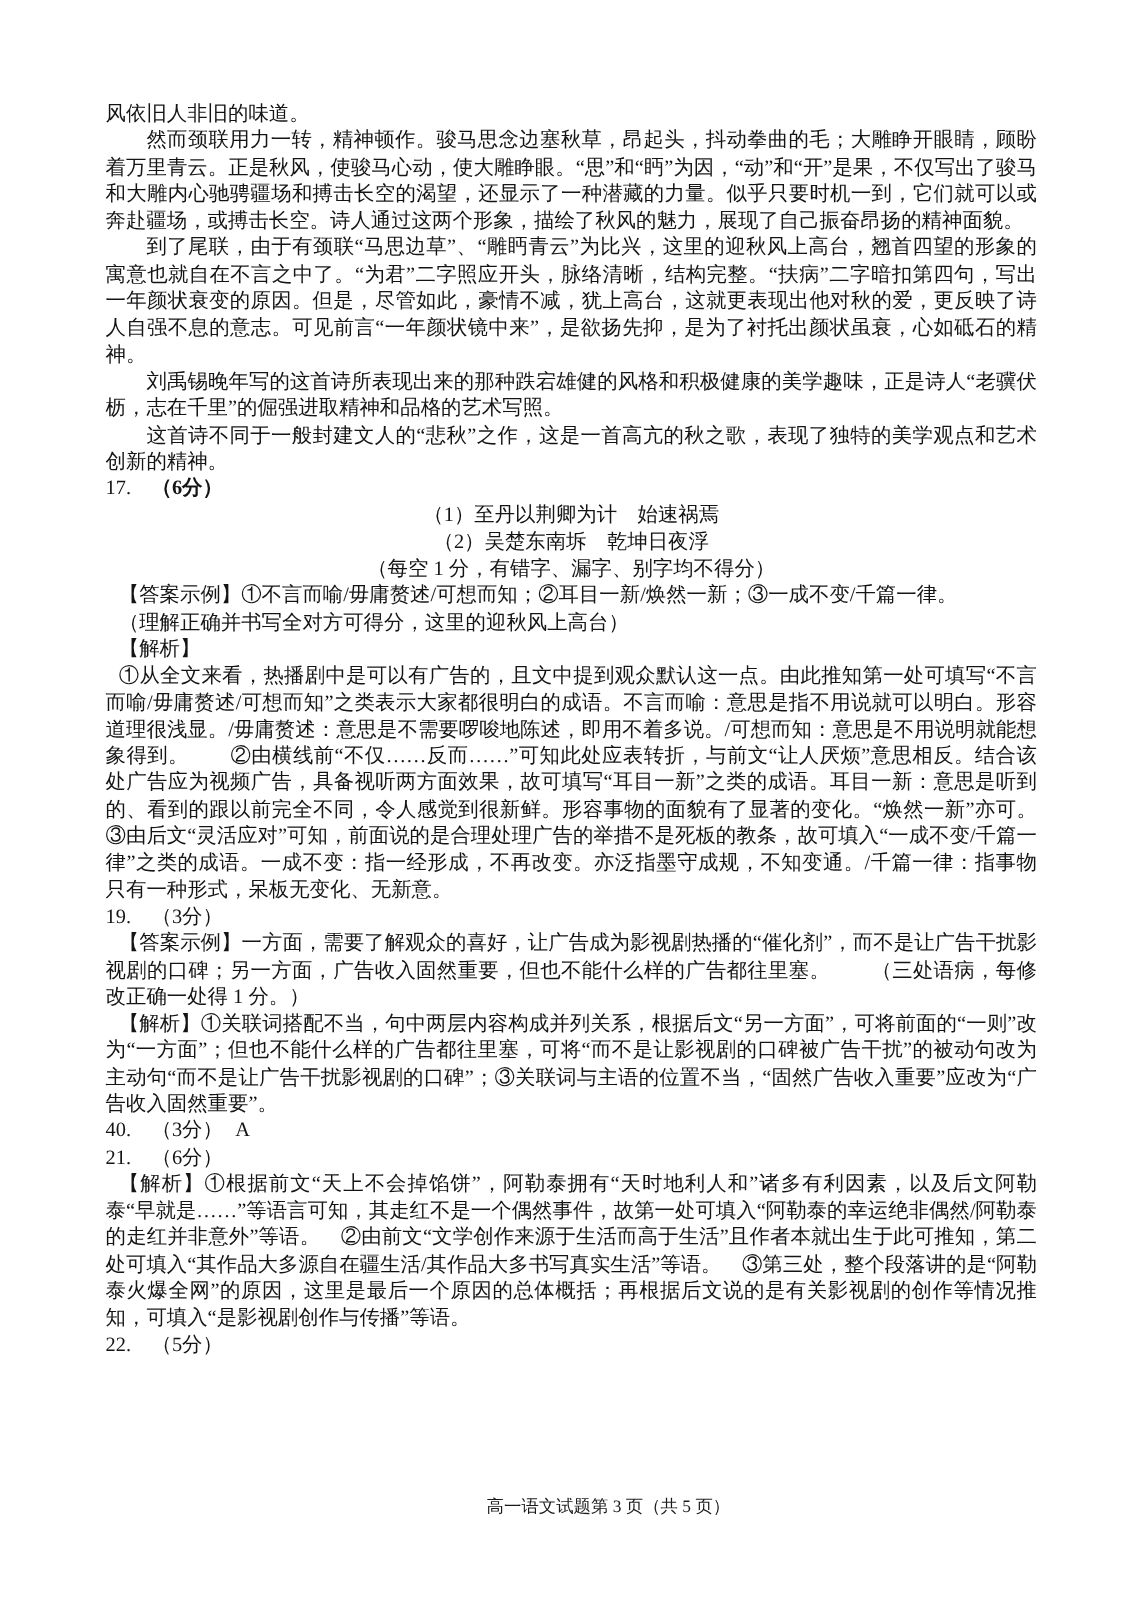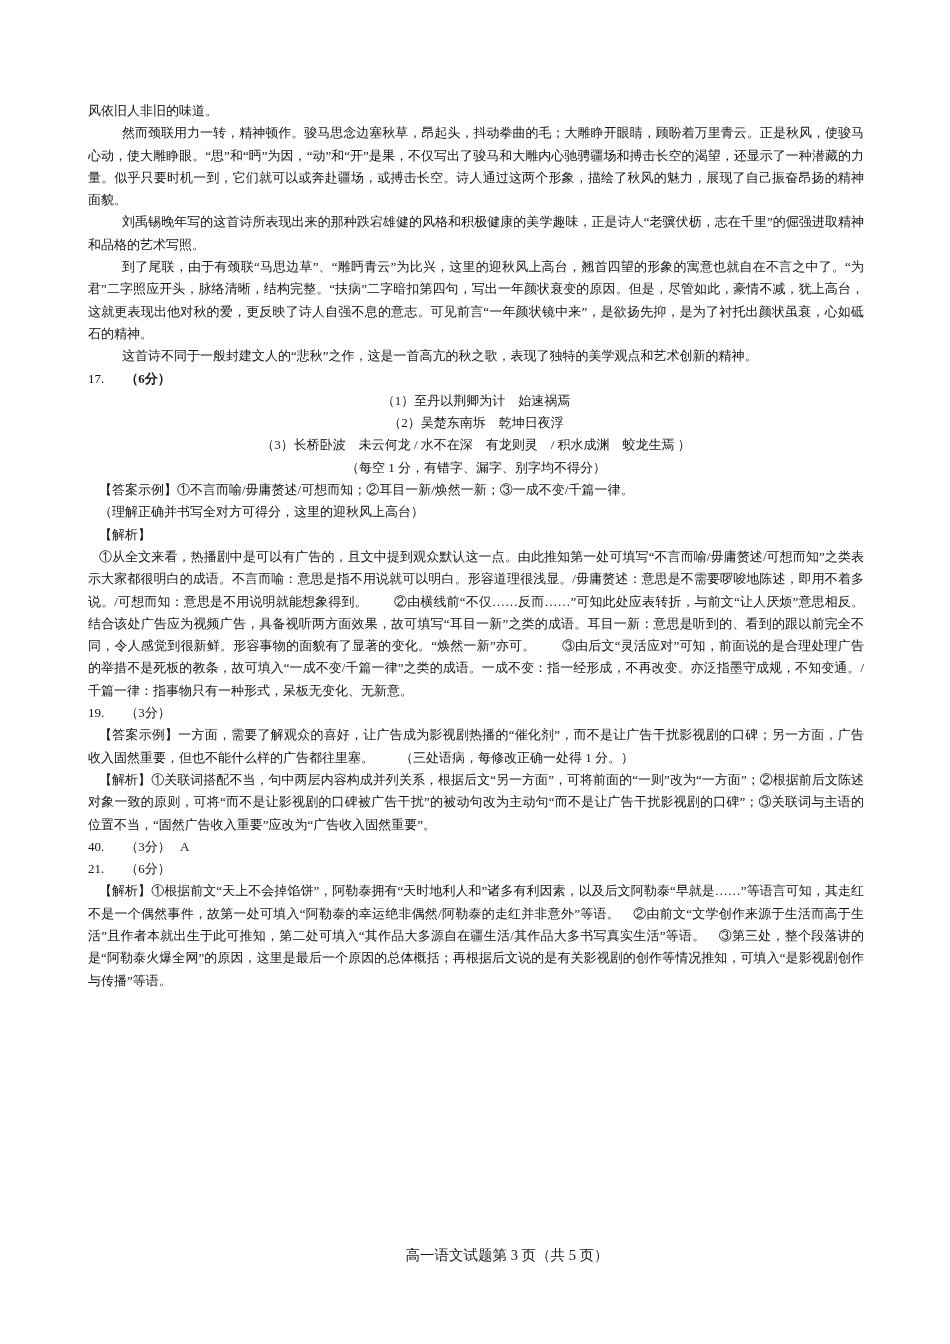--- a/index.html
+++ b/index.html
@@ -9,23 +9,23 @@
     height: 1344px;
     margin: 0 auto;
     background: #ffffff;
     font-family: "Liberation Serif", "DejaVu Serif", serif;
     color: #141414;
     overflow: hidden;
   }
   .content {
     position: absolute;
     left: 88px;
-    top: 100px;
+    top: 84px;
     width: 776px;
-    font-size: 13px;
+    font-size: 17px;
     line-height: 22.3px;
     text-align: justify;
     text-justify: inter-ideograph;
   }
   .content p { margin: 0; padding: 0; }
   .essay-par { text-indent: 34px; }
   .essay-cont { text-indent: 0; }
   .q-head { text-align: left; }
   .q-num { display: inline-block; min-width: 24px; }
   .q-score { margin-left: 10px; font-family: Liberation Serif, serif; }
@@ -45,54 +45,57 @@
   }
 </style>
 </head>
 <body>
 
 <div class="page">
   <div class="content">
 
     <p class="essay-cont">风依旧人非旧的味道。</p>
     <p class="essay-par">然而颈联用力一转，精神顿作。骏马思念边塞秋草，昂起头，抖动拳曲的毛；大雕睁开眼睛，顾盼着万里青云。正是秋风，使骏马心动，使大雕睁眼。“思”和“眄”为因，“动”和“开”是果，不仅写出了骏马和大雕内心驰骋疆场和搏击长空的渴望，还显示了一种潜藏的力量。似乎只要时机一到，它们就可以或奔赴疆场，或搏击长空。诗人通过这两个形象，描绘了秋风的魅力，展现了自己振奋昂扬的精神面貌。</p>
+    <p class="essay-par">到了尾联，由于有颈联“马思边草”、“雕眄青云”为比兴，这里的迎秋风上高台，翘首四望的形象的寓意也就自在不言之中了。“为君”二字照应开头，脉络清晰，结构完整。“扶病”二字暗扣第四句，写出一年颜状衰变的原因。但是，尽管如此，豪情不减，犹上高台，这就更表现出他对秋的爱，更反映了诗人自强不息的意志。可见前言“一年颜状镜中来”，是欲扬先抑，是为了衬托出颜状虽衰，心如砥石的精神。</p>
     <p class="essay-par">刘禹锡晚年写的这首诗所表现出来的那种跌宕雄健的风格和积极健康的美学趣味，正是诗人“老骥伏枥，志在千里”的倔强进取精神和品格的艺术写照。</p>
-    <p class="essay-par">到了尾联，由于有颈联“马思边草”、“雕眄青云”为比兴，这里的迎秋风上高台，翘首四望的形象的寓意也就自在不言之中了。“为君”二字照应开头，脉络清晰，结构完整。“扶病”二字暗扣第四句，写出一年颜状衰变的原因。但是，尽管如此，豪情不减，犹上高台，这就更表现出他对秋的爱，更反映了诗人自强不息的意志。可见前言“一年颜状镜中来”，是欲扬先抑，是为了衬托出颜状虽衰，心如砥石的精神。</p>
     <p class="essay-par">这首诗不同于一般封建文人的“悲秋”之作，这是一首高亢的秋之歌，表现了独特的美学观点和艺术创新的精神。</p>
 
     <p class="q-head">
       <span class="q-num">17.</span>
       <span class="q-score bold">（6分）</span>
     </p>
     <p class="sub-line">（1）至丹以荆卿为计　始速祸焉</p>
     <p class="sub-line">（2）吴楚东南坼　乾坤日夜浮</p>
-    <p class="sub-line">（3）长桥卧波　未云何龙 / 水不在深　有龙则灵　/ 积水成渊　蛟龙生焉 ）</p>
     <p class="sub-line">（每空 1 分，有错字、漏字、别字均不得分）</p>
 
     <p class="ans-par">【答案示例】①不言而喻/毋庸赘述/可想而知；②耳目一新/焕然一新；③一成不变/千篇一律。</p>
     <p class="ans-par">（理解正确并书写全对方可得分，这里的迎秋风上高台）</p>
     <p class="ans-par">【解析】</p>
     <p class="ans-par">①从全文来看，热播剧中是可以有广告的，且文中提到观众默认这一点。由此推知第一处可填写“不言而喻/毋庸赘述/可想而知”之类表示大家都很明白的成语。不言而喻：意思是指不用说就可以明白。形容道理很浅显。/毋庸赘述：意思是不需要啰唆地陈述，即用不着多说。/可想而知：意思是不用说明就能想象得到。　　②由横线前“不仅……反而……”可知此处应表转折，与前文“让人厌烦”意思相反。结合该处广告应为视频广告，具备视听两方面效果，故可填写“耳目一新”之类的成语。耳目一新：意思是听到的、看到的跟以前完全不同，令人感觉到很新鲜。形容事物的面貌有了显著的变化。“焕然一新”亦可。　　③由后文“灵活应对”可知，前面说的是合理处理广告的举措不是死板的教条，故可填入“一成不变/千篇一律”之类的成语。一成不变：指一经形成，不再改变。亦泛指墨守成规，不知变通。/千篇一律：指事物只有一种形式，呆板无变化、无新意。</p>
 
     <p class="q-head">
       <span class="q-num">19.</span>
       <span class="q-score">（3分）</span>
     </p>
     <p class="ans-par">【答案示例】一方面，需要了解观众的喜好，让广告成为影视剧热播的“催化剂”，而不是让广告干扰影视剧的口碑；另一方面，广告收入固然重要，但也不能什么样的广告都往里塞。　　（三处语病，每修改正确一处得 1 分。）</p>
-    <p class="ans-par">【解析】①关联词搭配不当，句中两层内容构成并列关系，根据后文“另一方面”，可将前面的“一则”改为“一方面”；②根据前后文陈述对象一致的原则，可将“而不是让影视剧的口碑被广告干扰”的被动句改为主动句“而不是让广告干扰影视剧的口碑”；③关联词与主语的位置不当，“固然广告收入重要”应改为“广告收入固然重要”。</p>
+    <p class="ans-par">【解析】①关联词搭配不当，句中两层内容构成并列关系，根据后文“另一方面”，可将前面的“一则”改为“一方面”；但也不能什么样的广告都往里塞，可将“而不是让影视剧的口碑被广告干扰”的被动句改为主动句“而不是让广告干扰影视剧的口碑”；③关联词与主语的位置不当，“固然广告收入重要”应改为“广告收入固然重要”。</p>
 
     <p class="q-head">
       <span class="q-num">40.</span>
       <span class="q-score">（3分）</span>
       <span class="q-answer-letter">A</span>
     </p>
 
     <p class="q-head">
       <span class="q-num">21.</span>
       <span class="q-score">（6分）</span>
     </p>
     <p class="ans-par">【解析】①根据前文“天上不会掉馅饼”，阿勒泰拥有“天时地利人和”诸多有利因素，以及后文阿勒泰“早就是……”等语言可知，其走红不是一个偶然事件，故第一处可填入“阿勒泰的幸运绝非偶然/阿勒泰的走红并非意外”等语。　②由前文“文学创作来源于生活而高于生活”且作者本就出生于此可推知，第二处可填入“其作品大多源自在疆生活/其作品大多书写真实生活”等语。　③第三处，整个段落讲的是“阿勒泰火爆全网”的原因，这里是最后一个原因的总体概括；再根据后文说的是有关影视剧的创作等情况推知，可填入“是影视剧创作与传播”等语。</p>
 
+    <p class="q-head">
+      <span class="q-num">22.</span>
+      <span class="q-score">（5分）</span>
+    </p>
 
   </div>
 
   <div class="footer">高一语文试题第 3 页（共 5 页）</div>
 </div>
 
 </body></html>

